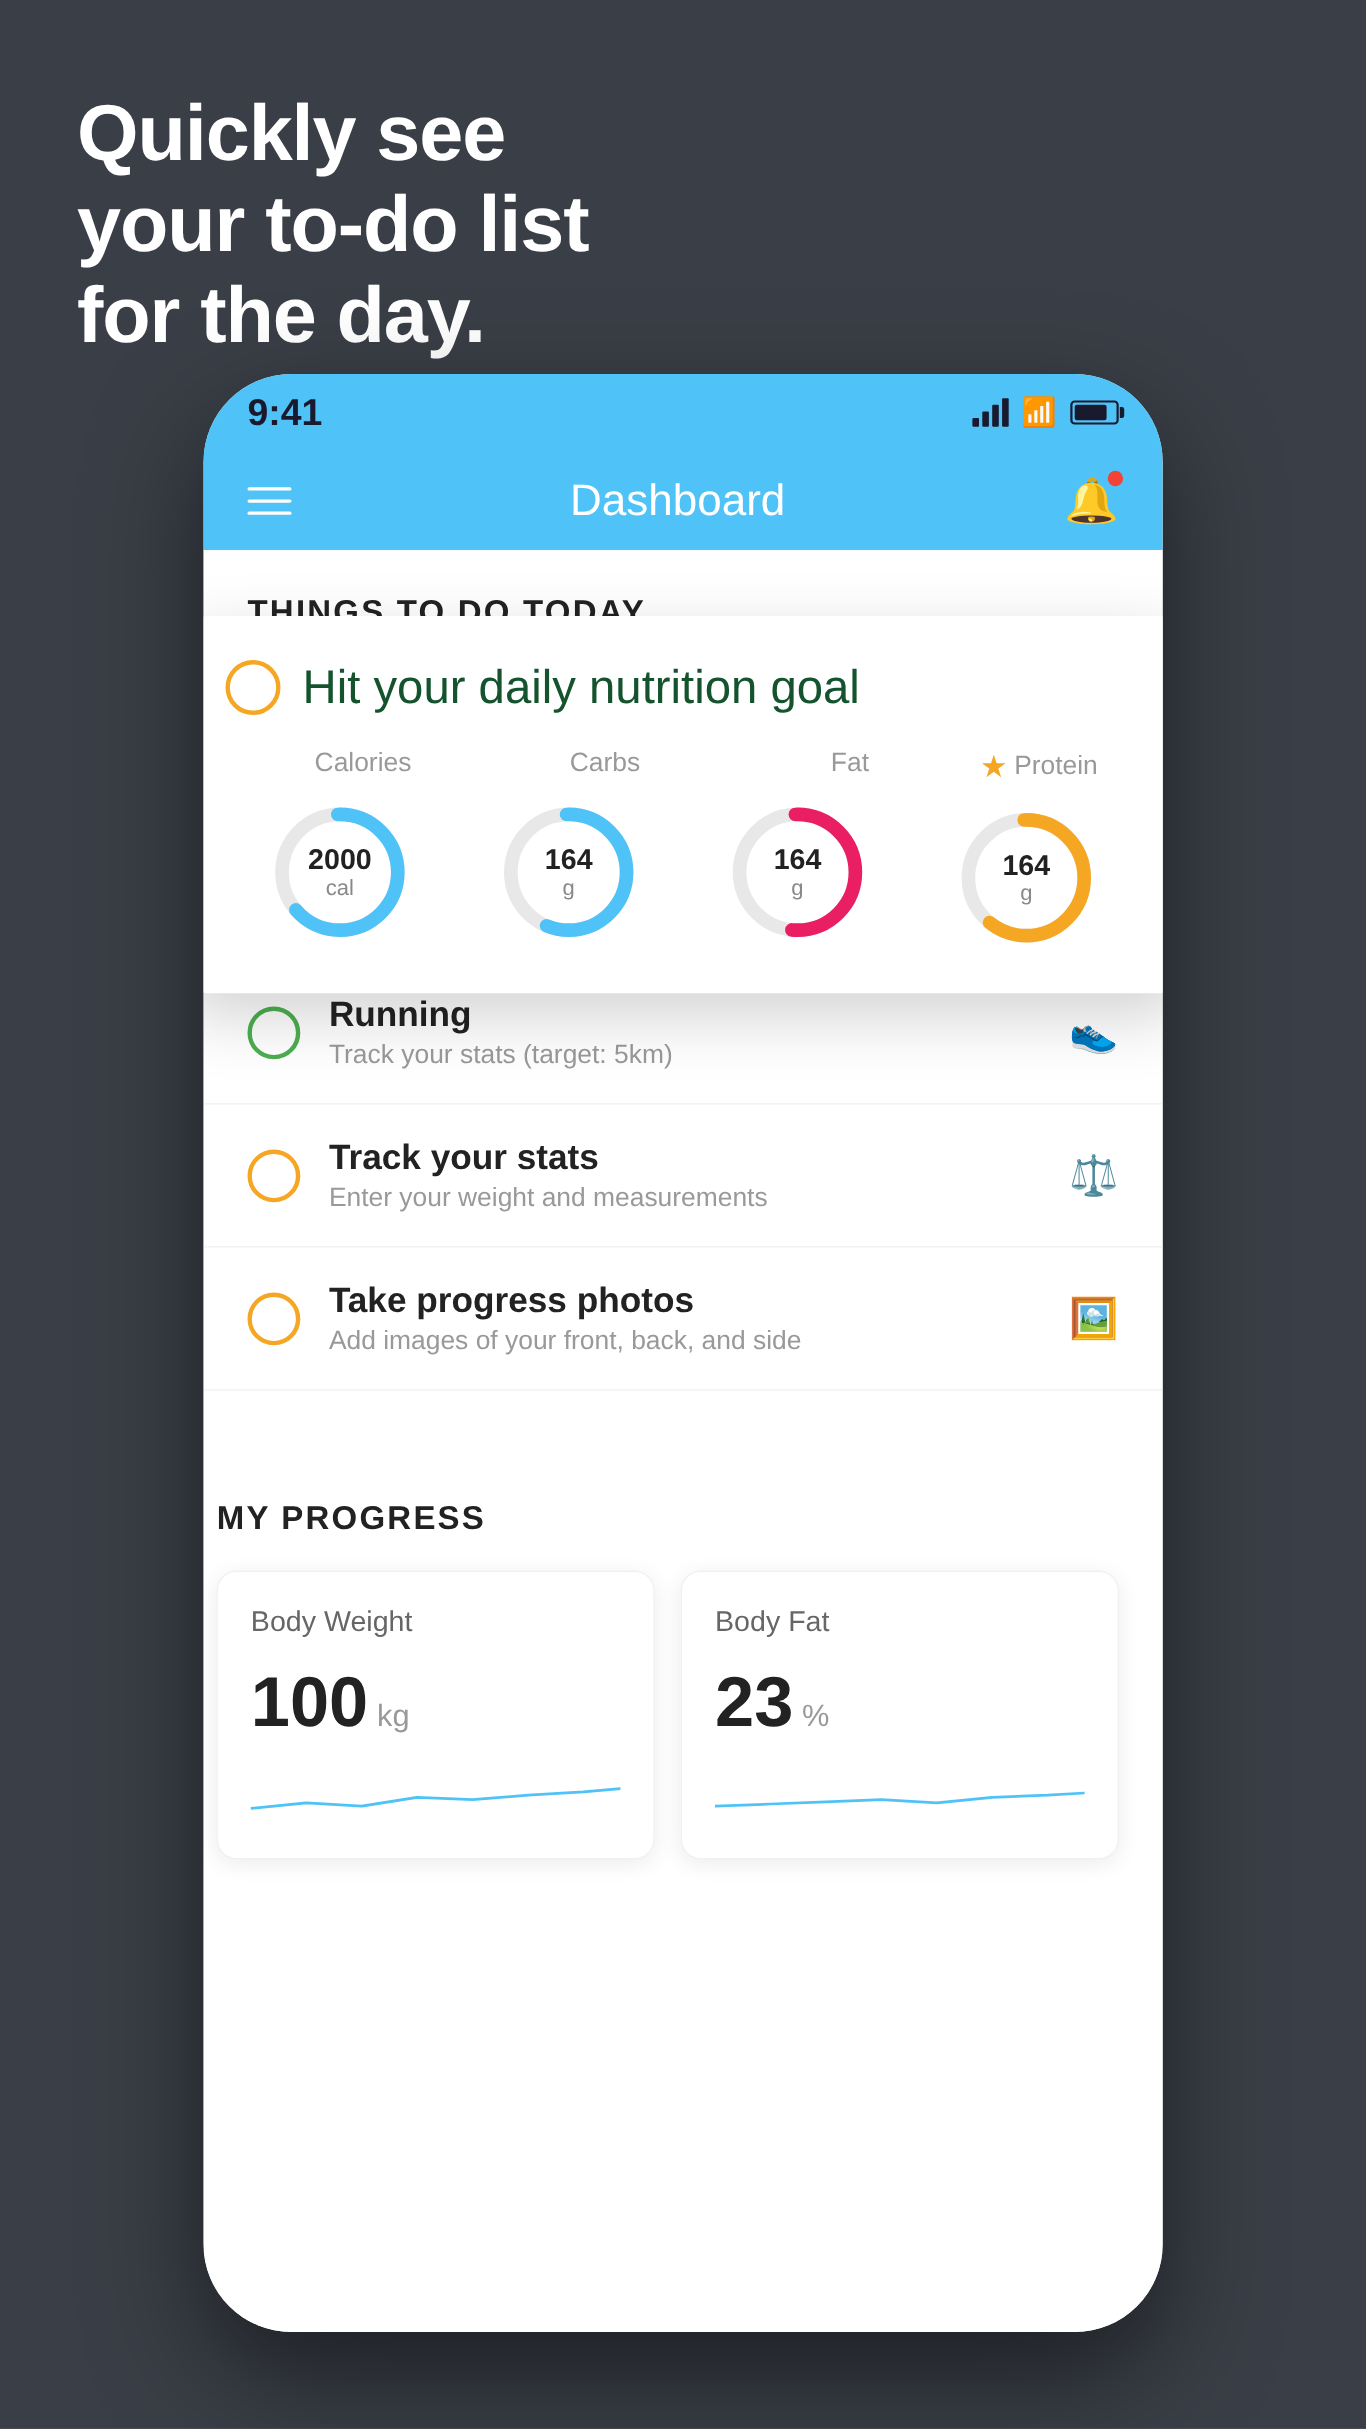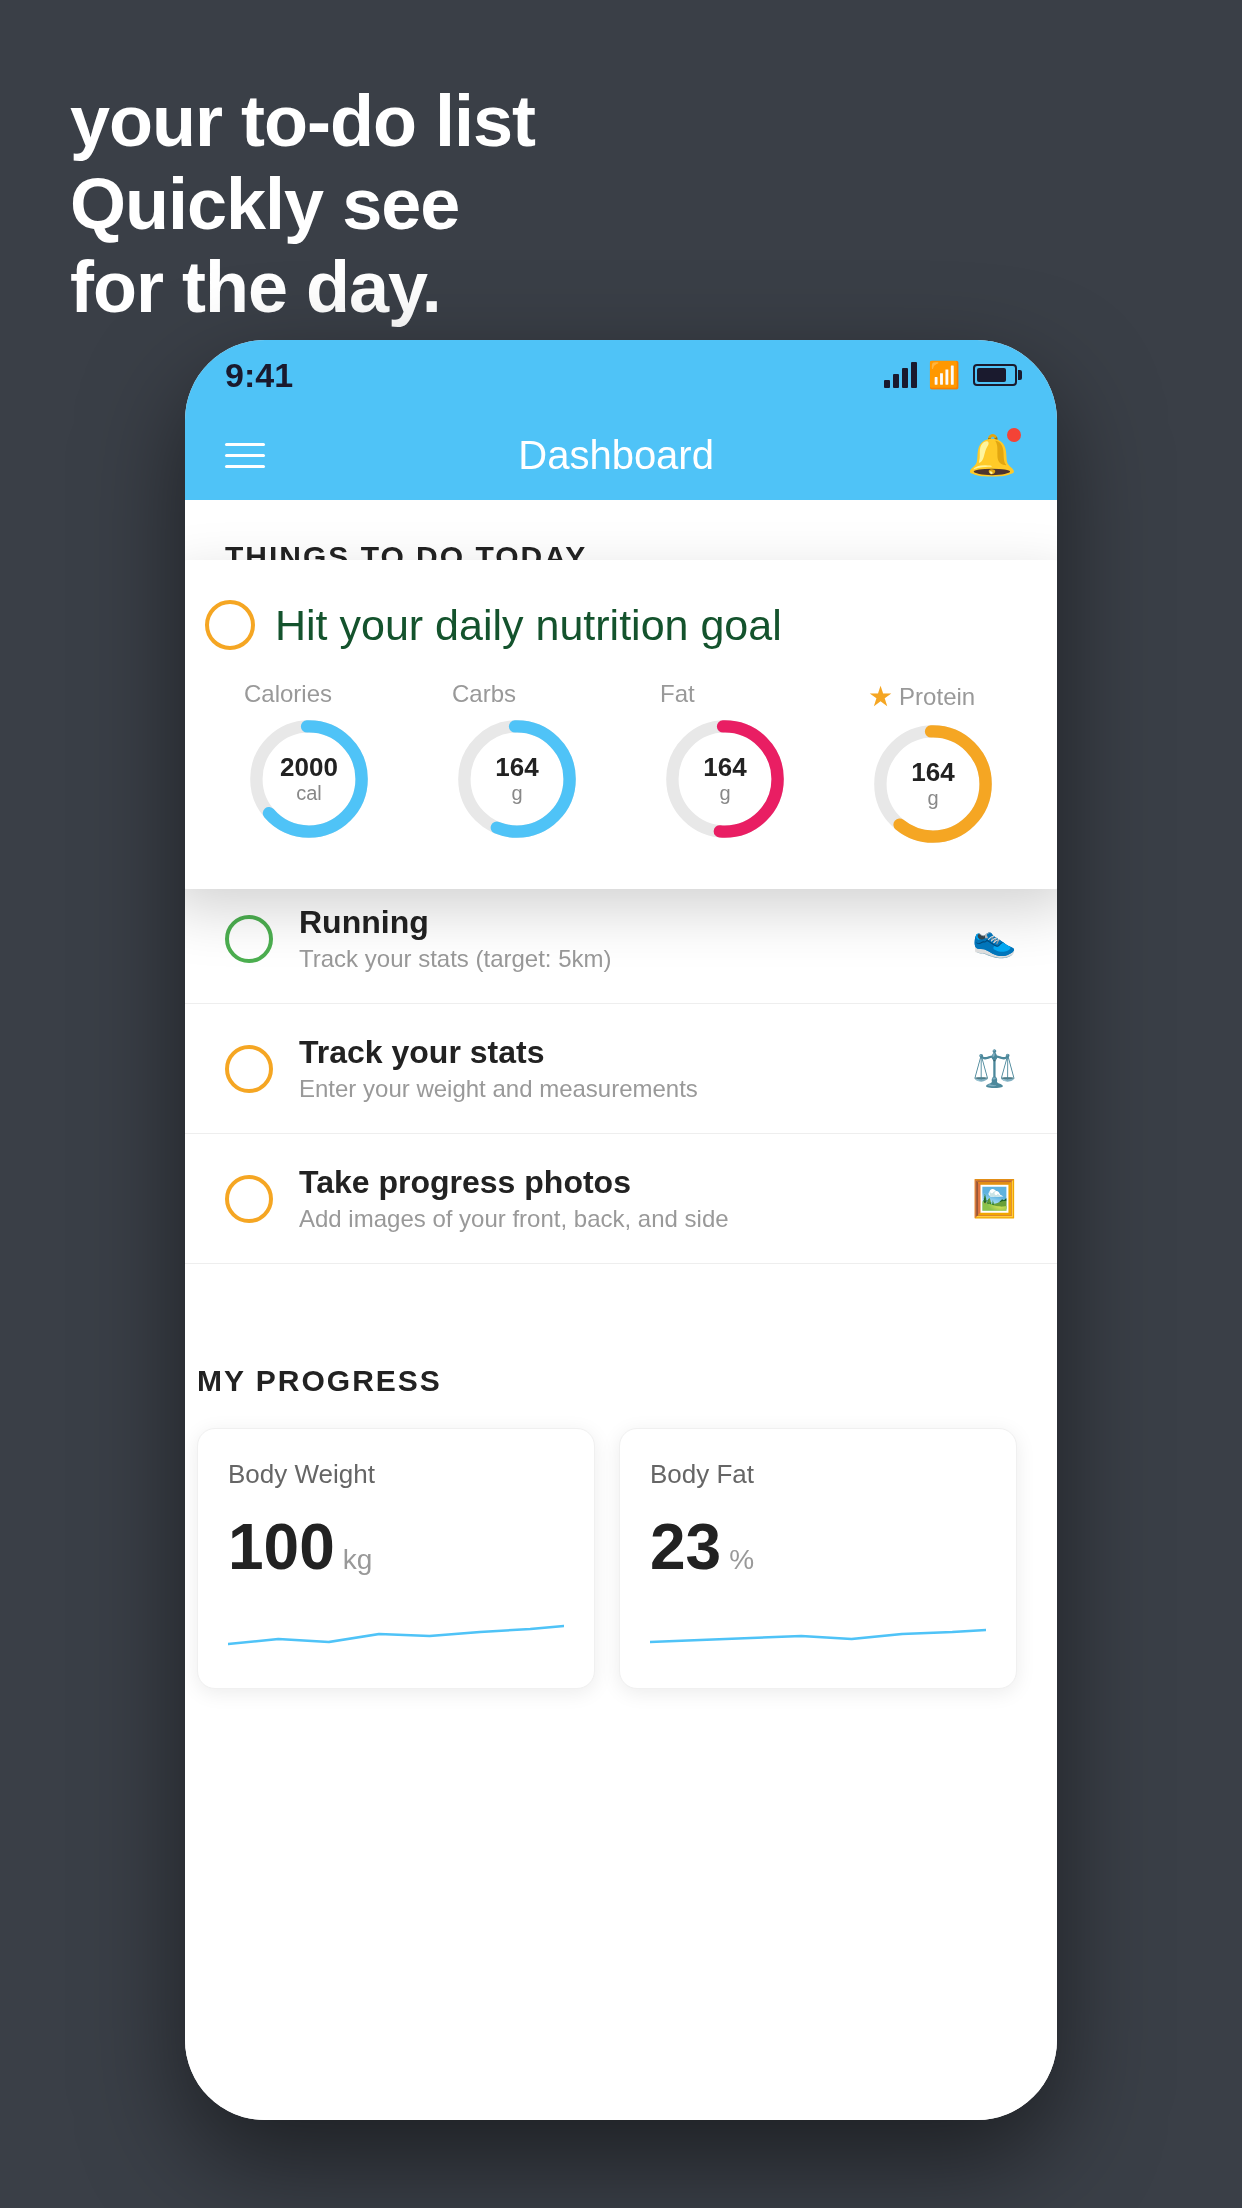--- a/index.html
+++ b/index.html
@@ -205,22 +205,22 @@
 
     .nutrition-grid {
       display: flex;
       justify-content: space-around;
       align-items: flex-start;
     }
 
     .nutrition-item {
       display: flex;
       flex-direction: column;
-      align-items: flex-start;
-      gap: 6px;
+      align-items: flex-end;
+      gap: 20px;
     }
 
     .nutrition-label {
       font-size: 24px;
       color: #999;
       font-weight: 400;
     }
 
     .donut-container {
       position: relative;
@@ -367,22 +367,22 @@
       width: 100%;
       height: 50px;
     }
   </style>
 </head>
 <body>
 
 <div style="position:absolute;top:0;left:0;width:100%;height:100%;background:#3a3f47;"></div>
 
 <div class="hero-text">
+  <div>Quickly see</div>
   <div>your to-do list</div>
-  <div>Quickly see</div>
   <div>for the day.</div>
 </div>
 
 <div class="phone-frame">
 
   <div class="status-bar">
     <span class="status-time">9:41</span>
     <div class="status-icons">
       <div class="signal-bars">
         <div class="signal-bar" style="height:8px;"></div>

